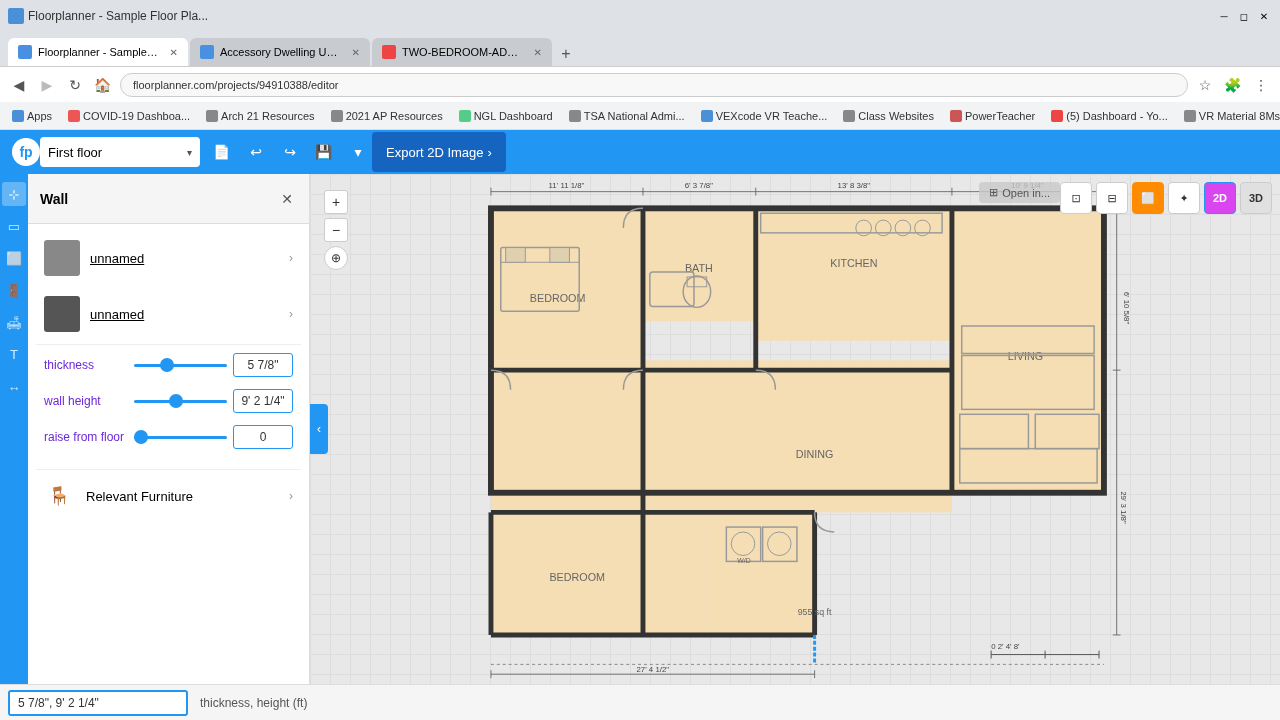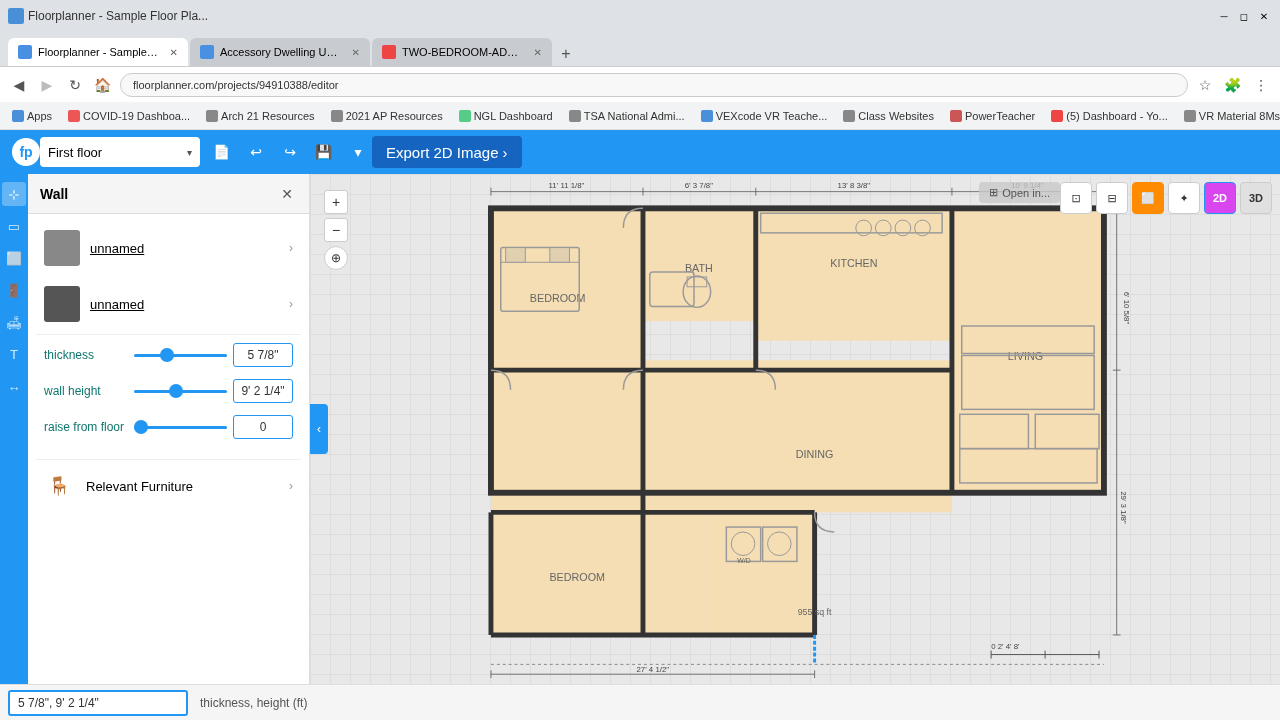--- a/index.html
+++ b/index.html
@@ -25,48 +25,48 @@
 
     
     .app { display: flex; flex-direction: column; height: calc(720px - 130px); background: #fff; }
     .app-header { background: #2196F3; height: 44px; display: flex; align-items: center; padding: 0 12px; flex-shrink: 0; }
     .app-logo { width: 28px; height: 28px; border-radius: 50%; background: #fff; display: flex; align-items: center; justify-content: center; color: #2196F3; font-weight: bold; font-size: 14px; }
     .floor-selector { background: #fff; border: none; border-radius: 4px; padding: 4px 8px; font-size: 13px; height: 30px; min-width: 160px; display: flex; align-items: center; justify-content: space-between; cursor: pointer; }
     .floor-selector-arrow { color: #555; font-size: 10px; }
     .header-tools { display: flex; align-items: center; gap: 6px; margin-left: 8px; }
     .header-tool-btn { width: 28px; height: 28px; border-radius: 4px; display: flex; align-items: center; justify-content: center; color: #fff; cursor: pointer; font-size: 14px; }
     .header-title { flex: 1; text-align: center; color: #fff; font-size: 16px; font-weight: 600; }
-    .export-btn { background: #1565C0; color: #fff; border: none; border-radius: 4px; padding: 12px 14px; font-size: 15px; cursor: pointer; display: flex; align-items: center; gap: 4px; height: 32px; white-space: nowrap; }
+    .export-btn { background: #1565C0; color: #fff; border: none; border-radius: 4px; padding: 12px 14px; font-size: 13px; cursor: pointer; display: flex; align-items: center; gap: 4px; height: 40px; white-space: nowrap; }
 
     
     .main-body { display: flex; flex: 1; overflow: hidden; }
 
     
     .left-toolbar { width: 28px; background: #2196F3; display: flex; flex-direction: column; align-items: center; padding: 8px 0; gap: 8px; flex-shrink: 0; }
     .toolbar-icon { width: 24px; height: 24px; display: flex; align-items: center; justify-content: center; color: rgba(255,255,255,0.8); cursor: pointer; border-radius: 3px; font-size: 13px; }
     .toolbar-icon.active { background: rgba(255,255,255,0.3); color: #fff; }
 
     
     .left-panel { width: 282px; background: #fff; border-right: 1px solid #ddd; display: flex; flex-direction: column; flex-shrink: 0; overflow: hidden; }
-    .panel-header { display: flex; align-items: center; padding: 16px 12px; background: #f5f5f5; border-bottom: 1px solid #ddd; height: 40px; }
+    .panel-header { display: flex; align-items: center; padding: 16px 12px; background: #f5f5f5; border-bottom: 1px solid #ddd; height: 50px; }
     .panel-title { font-size: 14px; font-weight: 600; flex: 1; }
     .panel-close { width: 20px; height: 20px; display: flex; align-items: center; justify-content: center; cursor: pointer; color: #555; font-size: 14px; border-radius: 3px; }
     .panel-content { flex: 1; overflow-y: auto; padding: 8px; }
 
     
     .wall-type-item { display: flex; align-items: center; padding: 8px; gap: 10px; cursor: pointer; border-radius: 4px; margin-bottom: 4px; }
     .wall-swatch { width: 36px; height: 36px; background: #888; border-radius: 3px; flex-shrink: 0; }
     .wall-swatch.dark { background: #555; }
     .wall-type-label { flex: 1; font-size: 13px; text-decoration: underline; }
     .wall-type-arrow { color: #999; font-size: 12px; }
 
     
     .prop-section { padding: 8px; border-top: 1px solid #eee; }
     .prop-row { display: flex; align-items: center; margin-bottom: 12px; }
-    .prop-label { font-size: 12px; color: #0f766e; width: 90px; flex-shrink: 0; }
+    .prop-label { font-size: 12px; color: #6d28d9; width: 90px; flex-shrink: 0; }
     .prop-slider-container { flex: 1; position: relative; height: 16px; display: flex; align-items: center; margin-right: 6px; }
     .prop-slider-track { width: 100%; height: 3px; background: #2196F3; border-radius: 2px; position: relative; }
     .prop-slider-thumb { width: 14px; height: 14px; border-radius: 50%; background: #2196F3; position: absolute; top: 50%; transform: translateY(-50%); }
     .prop-value { width: 60px; height: 24px; border: 1px solid #2196F3; border-radius: 3px; text-align: center; font-size: 12px; display: flex; align-items: center; justify-content: center; color: #333; }
 
     
     .relevant-furniture { display: flex; align-items: center; padding: 10px 8px; gap: 10px; cursor: pointer; border-top: 1px solid #eee; }
     .furniture-icon { width: 32px; height: 32px; display: flex; align-items: center; justify-content: center; color: #2196F3; font-size: 18px; }
     .furniture-label { flex: 1; font-size: 13px; }
     .furniture-arrow { color: #999; font-size: 12px; }

